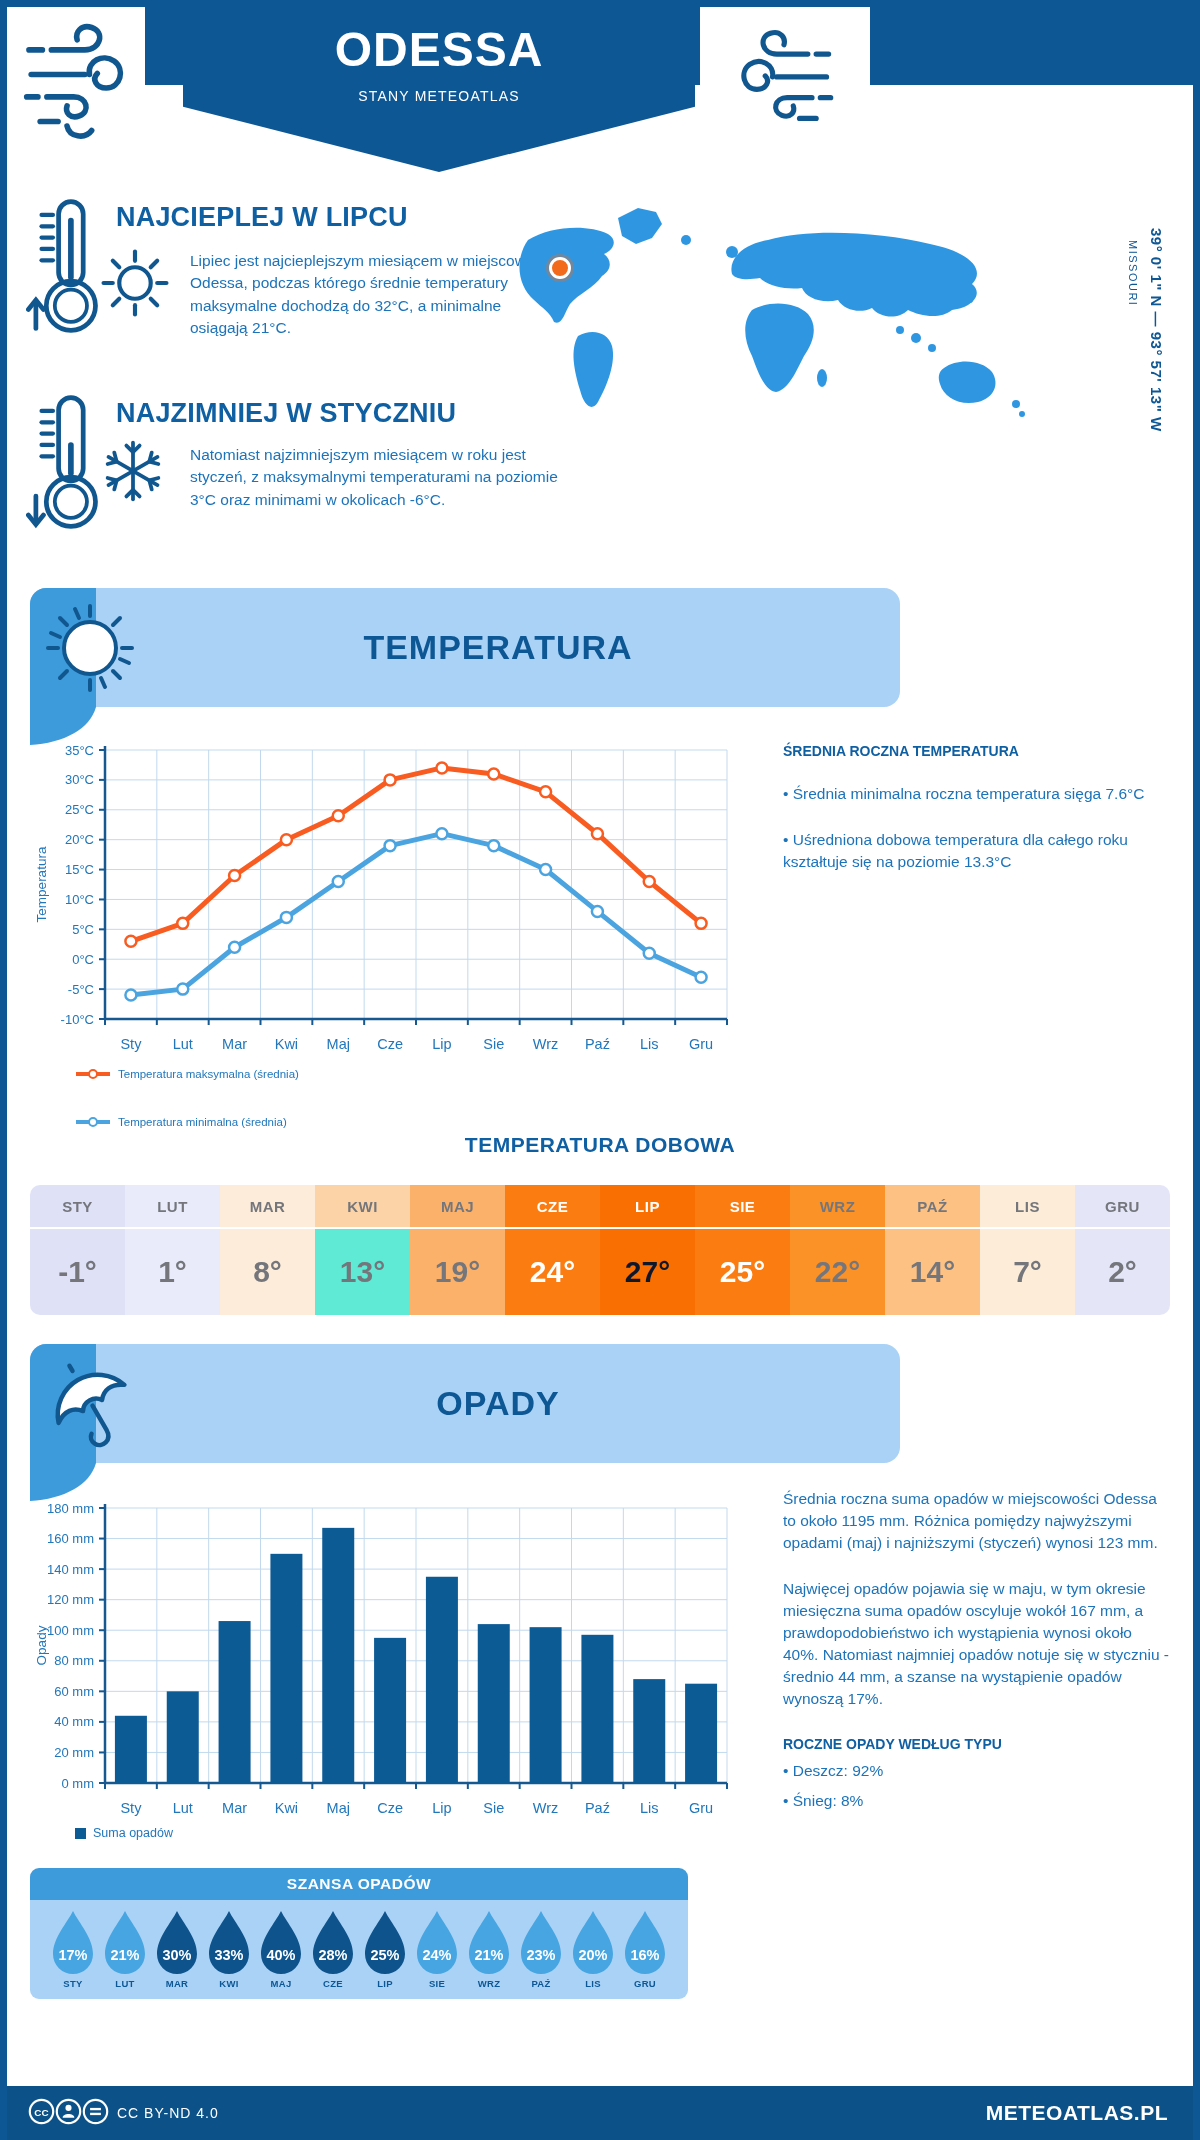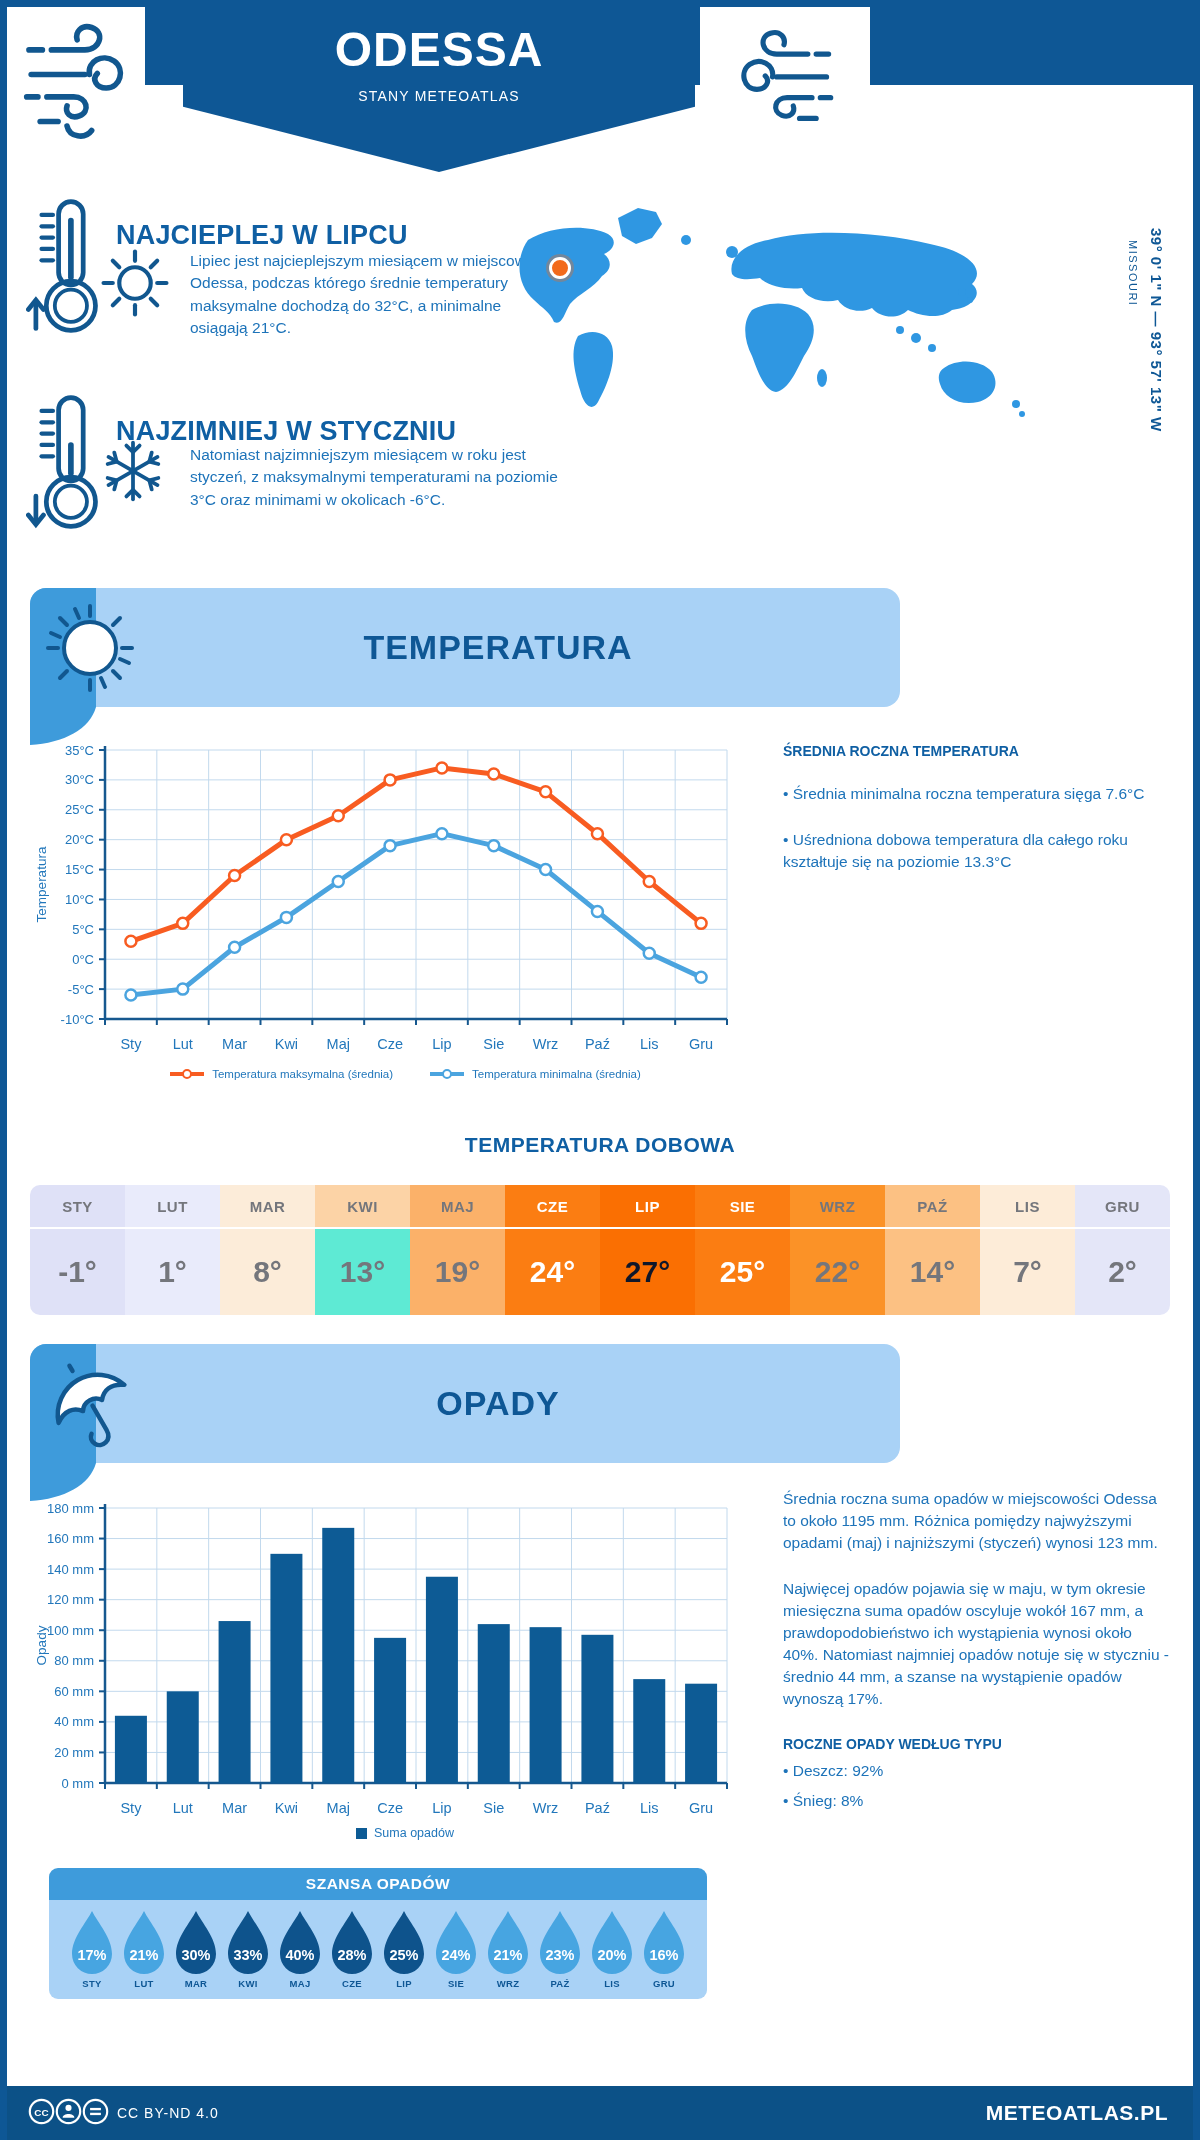--- a/index.html
+++ b/index.html
@@ -19,54 +19,54 @@
     clip-path:polygon(0 0,100% 0,100% 62%,50% 100%,0 62%);z-index:3;}
   .ribbon h1{position:absolute;left:0;top:22px;width:100%;text-align:center;color:#fff;
     font-size:48px;font-weight:bold;letter-spacing:1px;}
   .ribbon .sub{position:absolute;left:0;top:88px;width:100%;text-align:center;color:#fff;
     font-size:14px;letter-spacing:1.2px;}
   .wind-box{position:absolute;top:7px;height:148px;background:#fff;z-index:4;display:flex;align-items:center;justify-content:center;}
   .wind-box.l{left:7px;width:138px;}
   .wind-box.r{left:700px;width:170px;}
   .wind-box.r svg{transform:scaleX(-1);}
   
-  .blk-head{position:absolute;color:var(--head);font-size:27px;font-weight:bold;letter-spacing:.2px;margin-top:18px;}
+  .blk-head{position:absolute;color:var(--head);font-size:27px;font-weight:bold;letter-spacing:.2px;}
   .blk-text{position:absolute;width:372px;color:var(--body);font-size:15.5px;line-height:1.45;}
   .iconabs{position:absolute;}
   
   .coords{position:absolute;color:var(--dark);writing-mode:vertical-rl;}
   .coords.main{left:1148px;top:228px;font-size:15px;font-weight:bold;letter-spacing:.5px;}
   .coords.region{left:1127px;top:240px;font-size:11px;letter-spacing:1.5px;}
   
   .banner{position:absolute;left:30px;width:870px;height:119px;background:var(--light);border-radius:16px;}
   .banner .sq{position:absolute;left:0;top:0;width:66px;height:119px;background:var(--mid);
     border-radius:16px 0 0 0;}
   .banner h2{position:absolute;left:66px;top:0;width:804px;height:119px;display:flex;align-items:center;
     justify-content:center;color:var(--dark);font-size:34px;font-weight:bold;letter-spacing:1px;}
   .tail{position:absolute;left:30px;}
   
   .chart{position:absolute;left:30px;}
-  .legend{position:absolute;left:75px;width:660px;display:flex;justify-content:center;gap:36px;z-index:2;}
+  .legend{position:absolute;left:75px;width:660px;display:flex;justify-content:center;gap:36px;z-index:2;flex-direction:column;}
   .legend .item{display:flex;align-items:center;gap:7px;color:var(--axis);font-size:11.5px;}
   
   .stats{position:absolute;left:783px;width:388px;}
   .stats h3{color:var(--head);font-size:14px;font-weight:bold;margin-bottom:4px;}
   .stats p{color:var(--body);font-size:15.5px;line-height:1.42;margin-top:24px;}
   .stats p.tight{margin-top:8px;}
   
   .daily-title{position:absolute;left:0;top:1133px;width:1200px;text-align:center;color:var(--head);
     font-size:21px;font-weight:bold;letter-spacing:.5px;}
   .month-table{position:absolute;left:30px;top:1185px;width:1140px;border-radius:10px;overflow:hidden;
     display:grid;grid-template-columns:repeat(12,1fr);}
   .month-table .hc{height:44px;display:flex;align-items:center;justify-content:center;
     font-size:15px;font-weight:bold;letter-spacing:.5px;border-bottom:2px solid #fff;}
   .month-table .vc{height:86px;display:flex;align-items:center;justify-content:center;
     font-size:30px;font-weight:bold;}
   
-  .chance{position:absolute;left:30px;top:1868px;width:658px;border-radius:9px;overflow:hidden;margin-left:19px;}
+  .chance{position:absolute;left:30px;top:1868px;width:658px;border-radius:9px;overflow:hidden;}
   .chance .hd{height:32px;background:var(--mid);color:#fff;font-size:15.5px;font-weight:bold;
     letter-spacing:.5px;display:flex;align-items:center;justify-content:center;}
   .chance .bd{background:var(--light);padding:9px 14px 10px 14px;display:flex;justify-content:center;}
   .chance .slot{width:52px;display:flex;flex-direction:column;align-items:center;}
   .chance .mon{margin-top:3px;font-size:9.5px;font-weight:bold;color:var(--dark);letter-spacing:.3px;}
   
   .footer{position:absolute;left:0;top:2086px;width:1200px;height:54px;background:var(--footer);z-index:20;
     display:flex;align-items:center;}
   .footer .lic{display:flex;align-items:center;gap:0;margin-left:28px;}
   .footer .lic-text{color:#fff;font-size:14px;letter-spacing:1px;margin-left:8px;}

